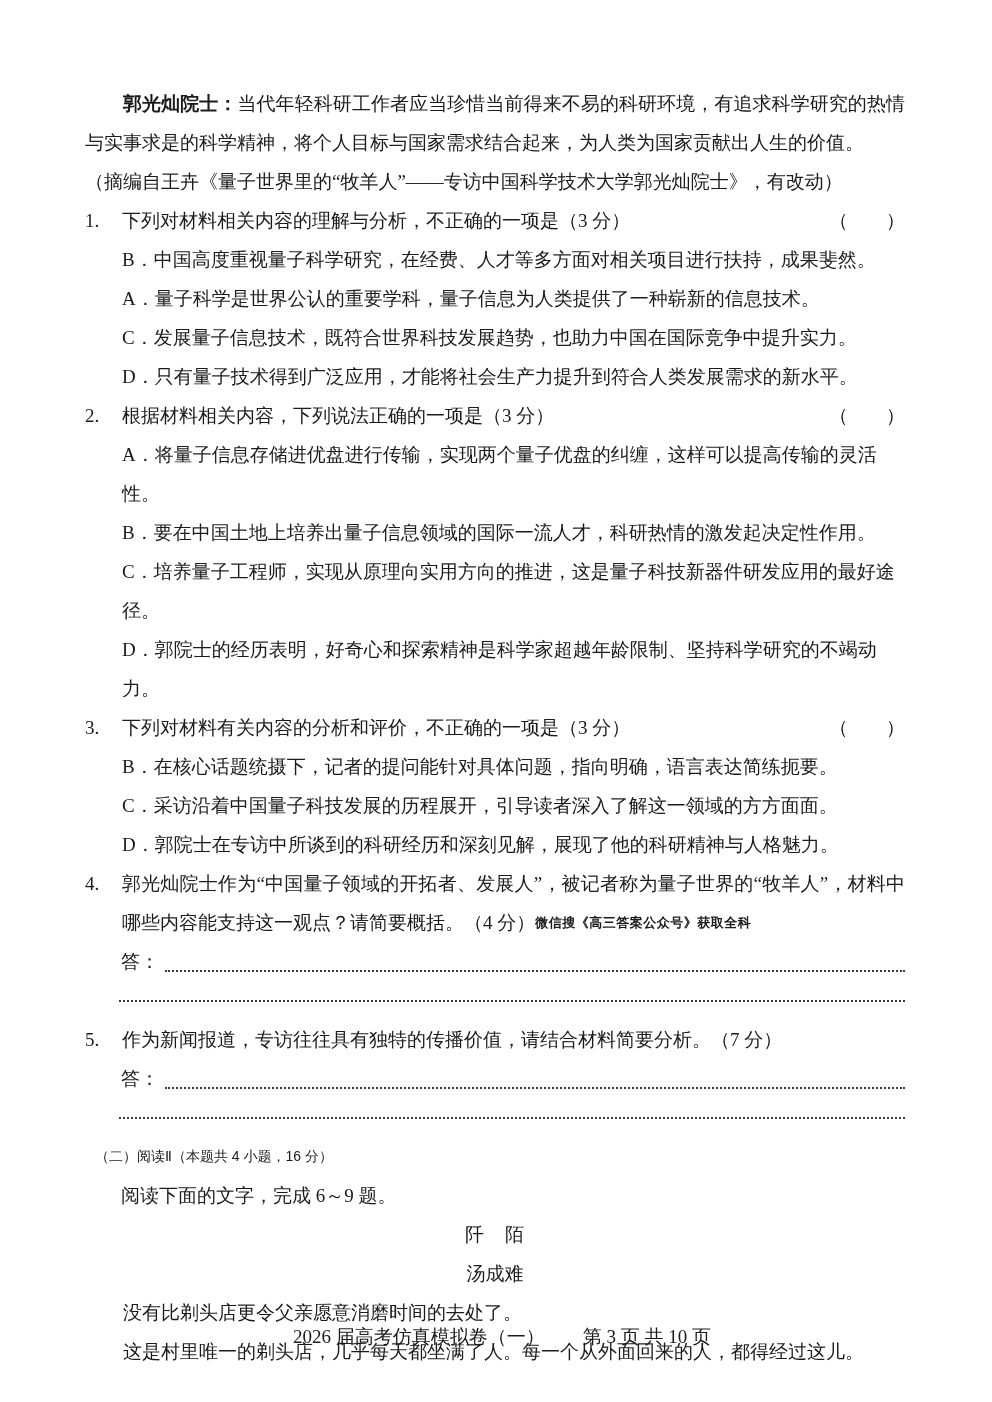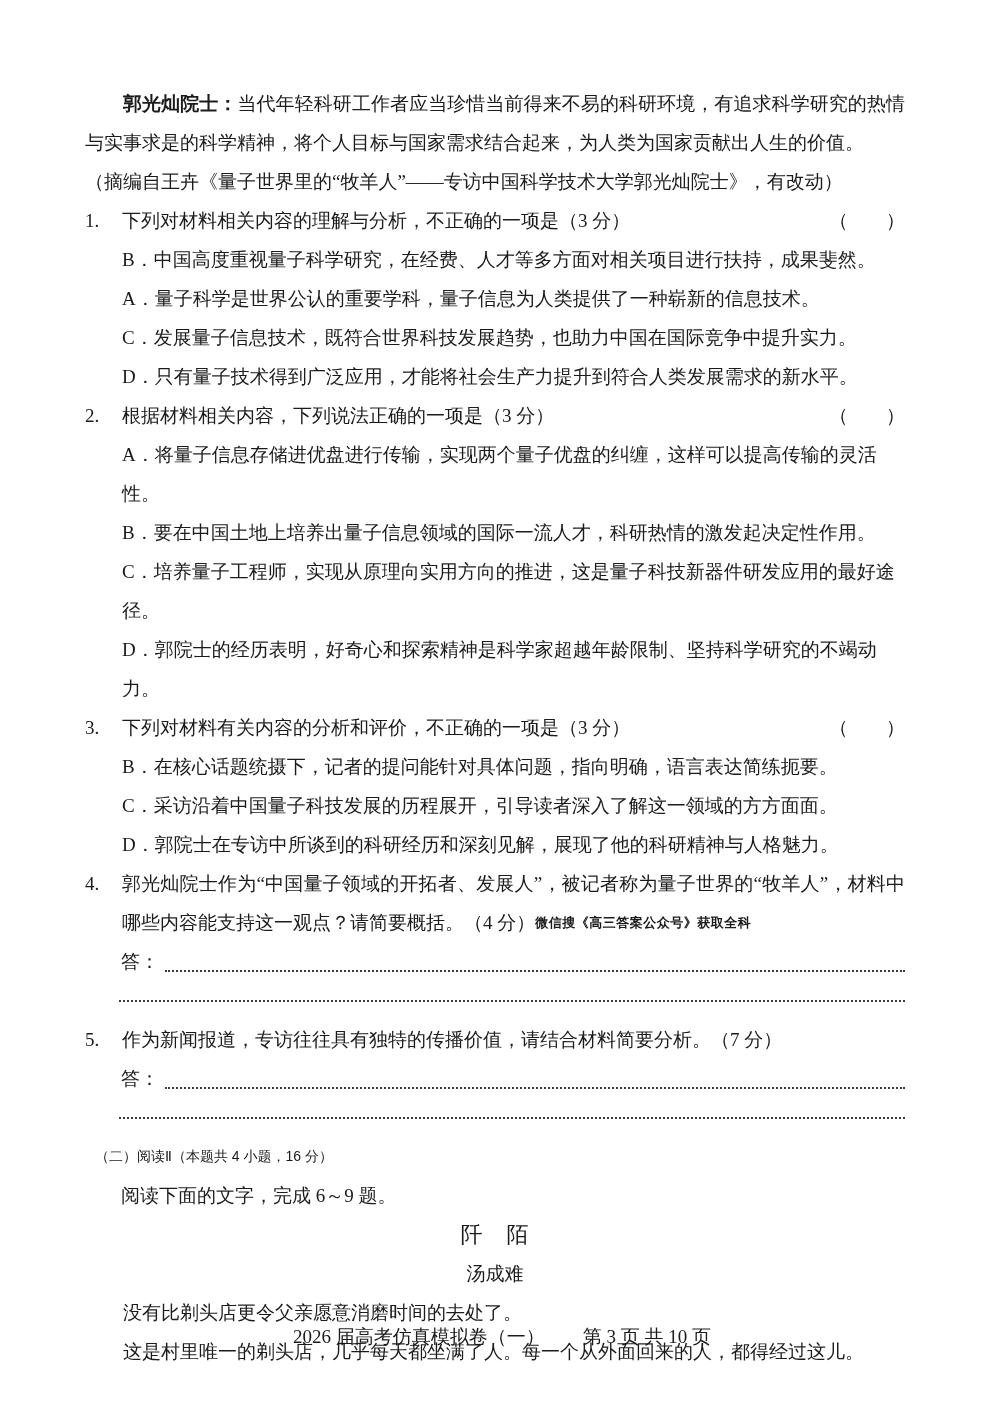--- a/index.html
+++ b/index.html
@@ -74,21 +74,21 @@
   
   .section-header {
     font-weight: normal;
     font-family: "Liberation Sans", "DejaVu Sans", sans-serif;
     padding-left: 10px;
     font-size: 14px;
   }
   .instruction { padding-left: 36px; }
   .story-title {
     text-align: center;
-    font-size: 22px;
+    font-size: 19px;
     letter-spacing: 1px;
   }
   .story-author { text-align: center; }
   .story-para {
     text-indent: 2em;
     text-align: justify;
   }
 
   
   .footer {

